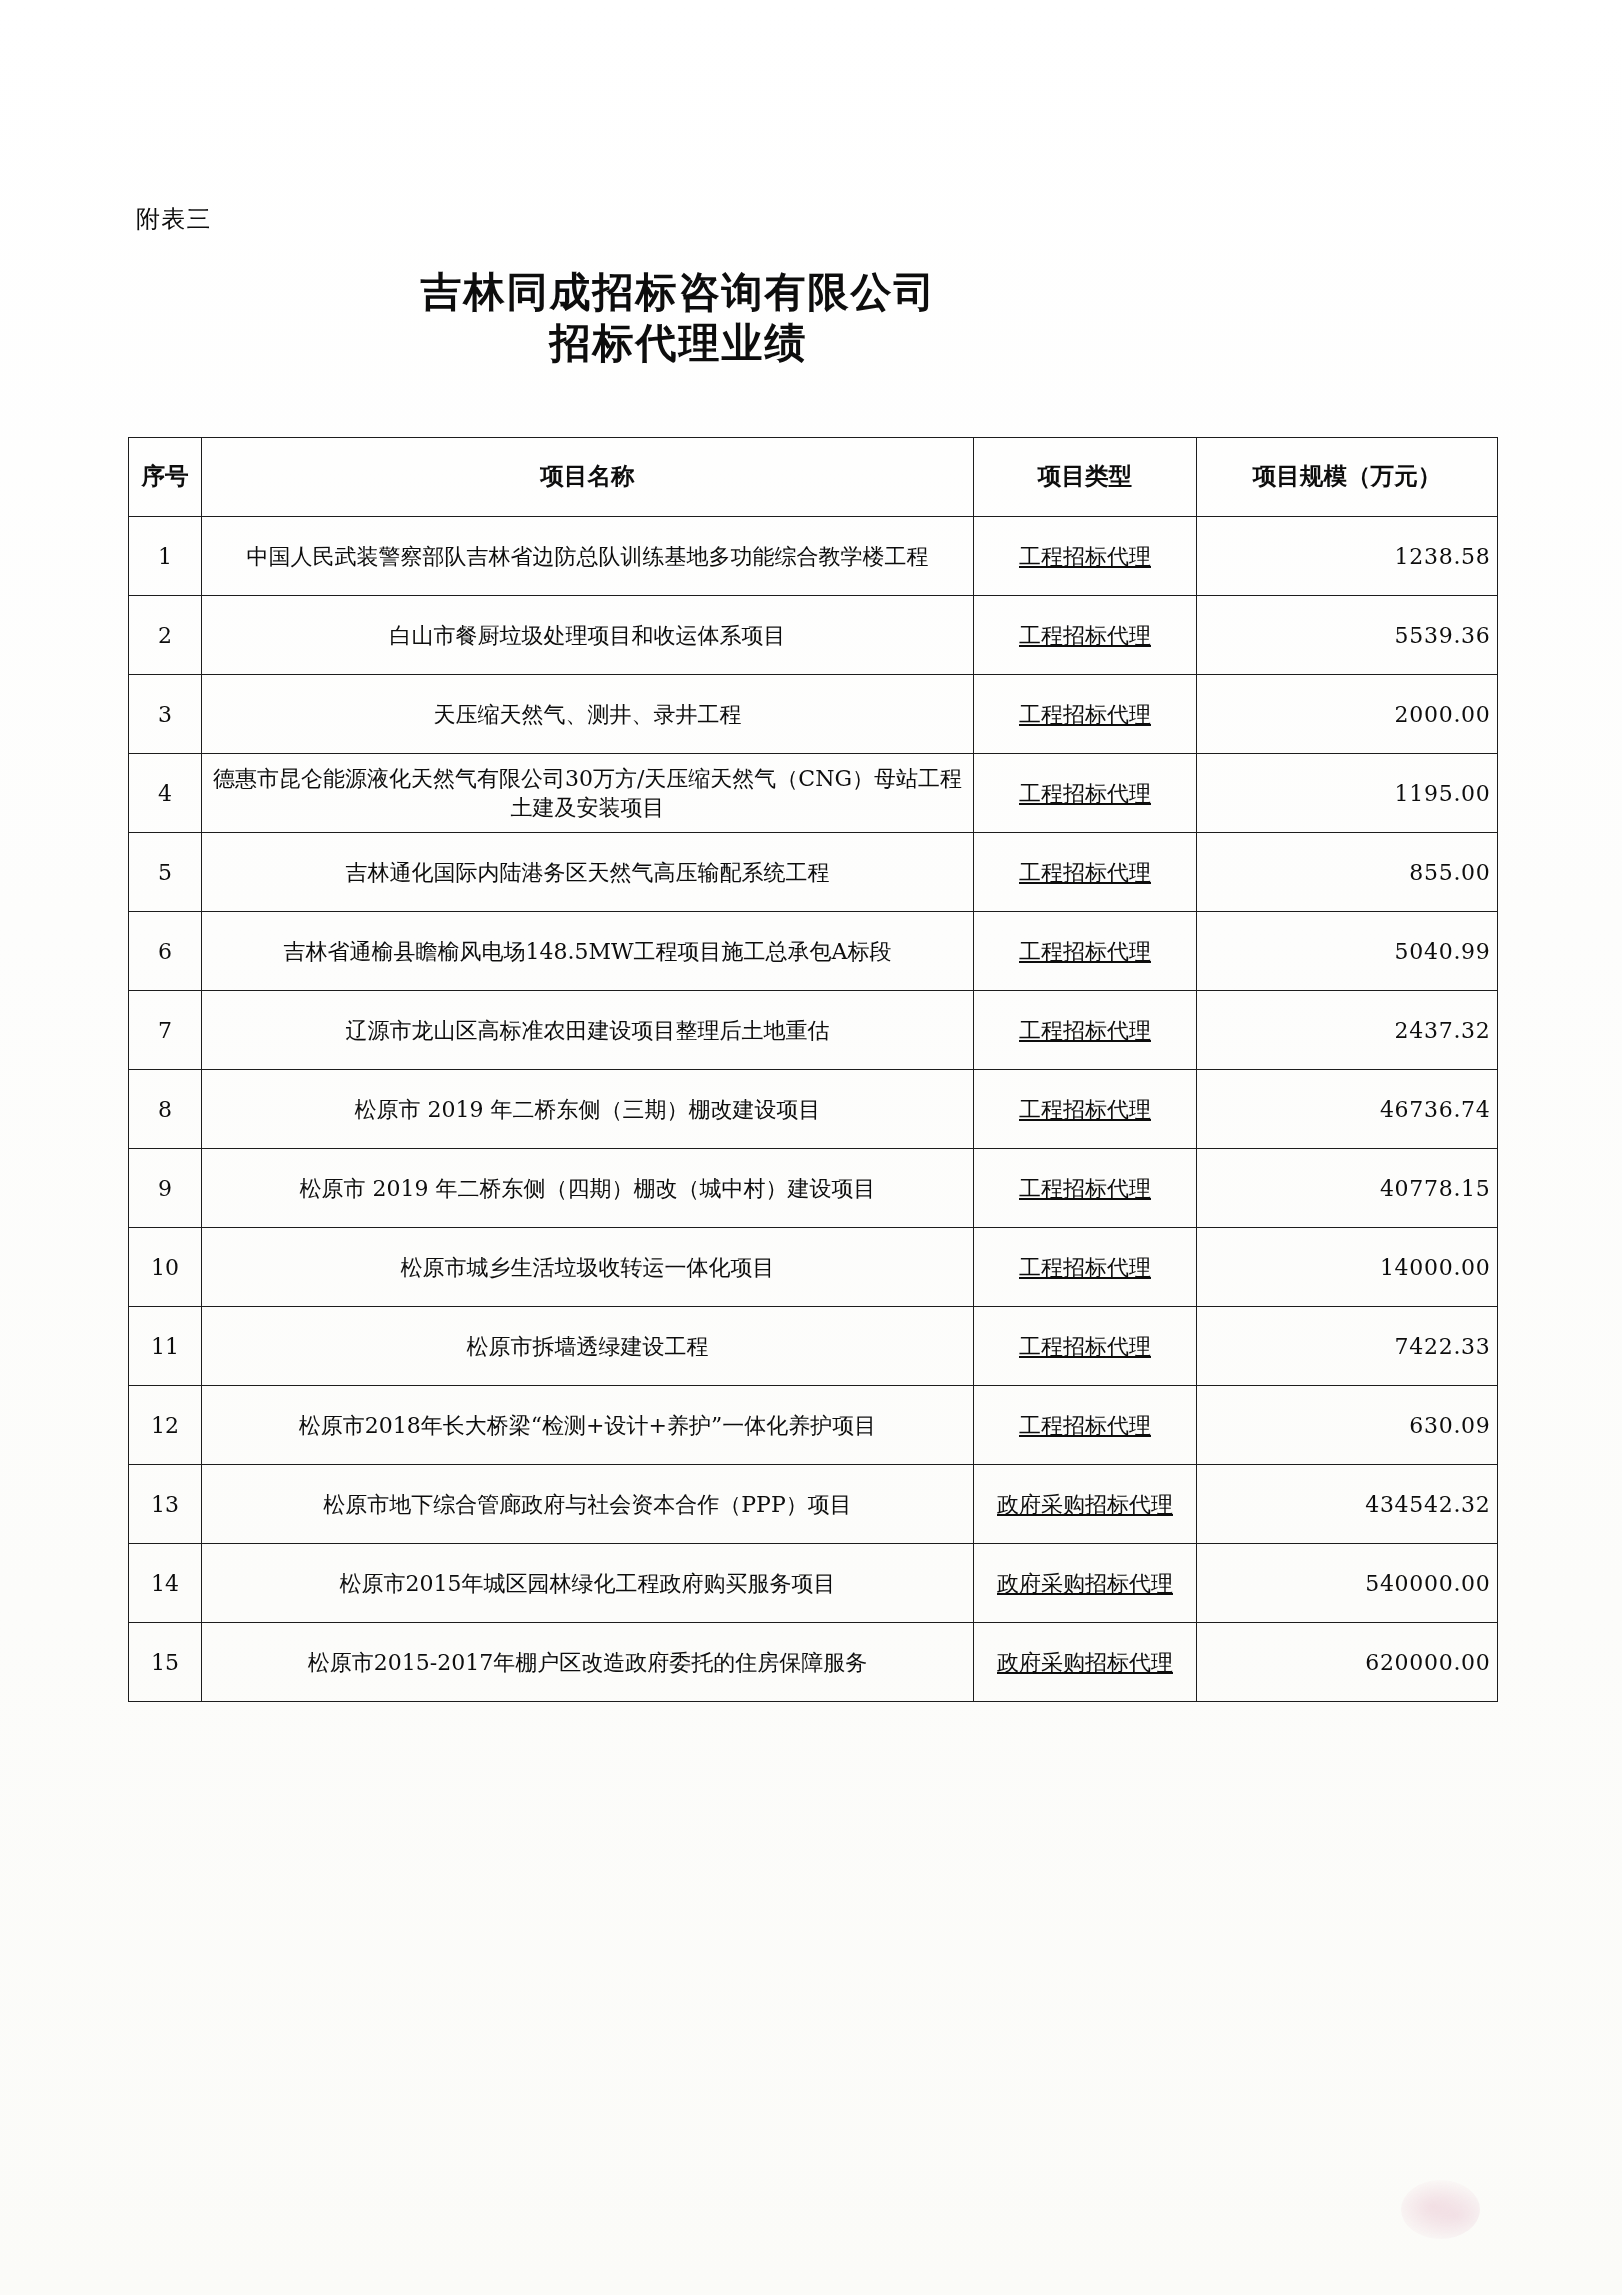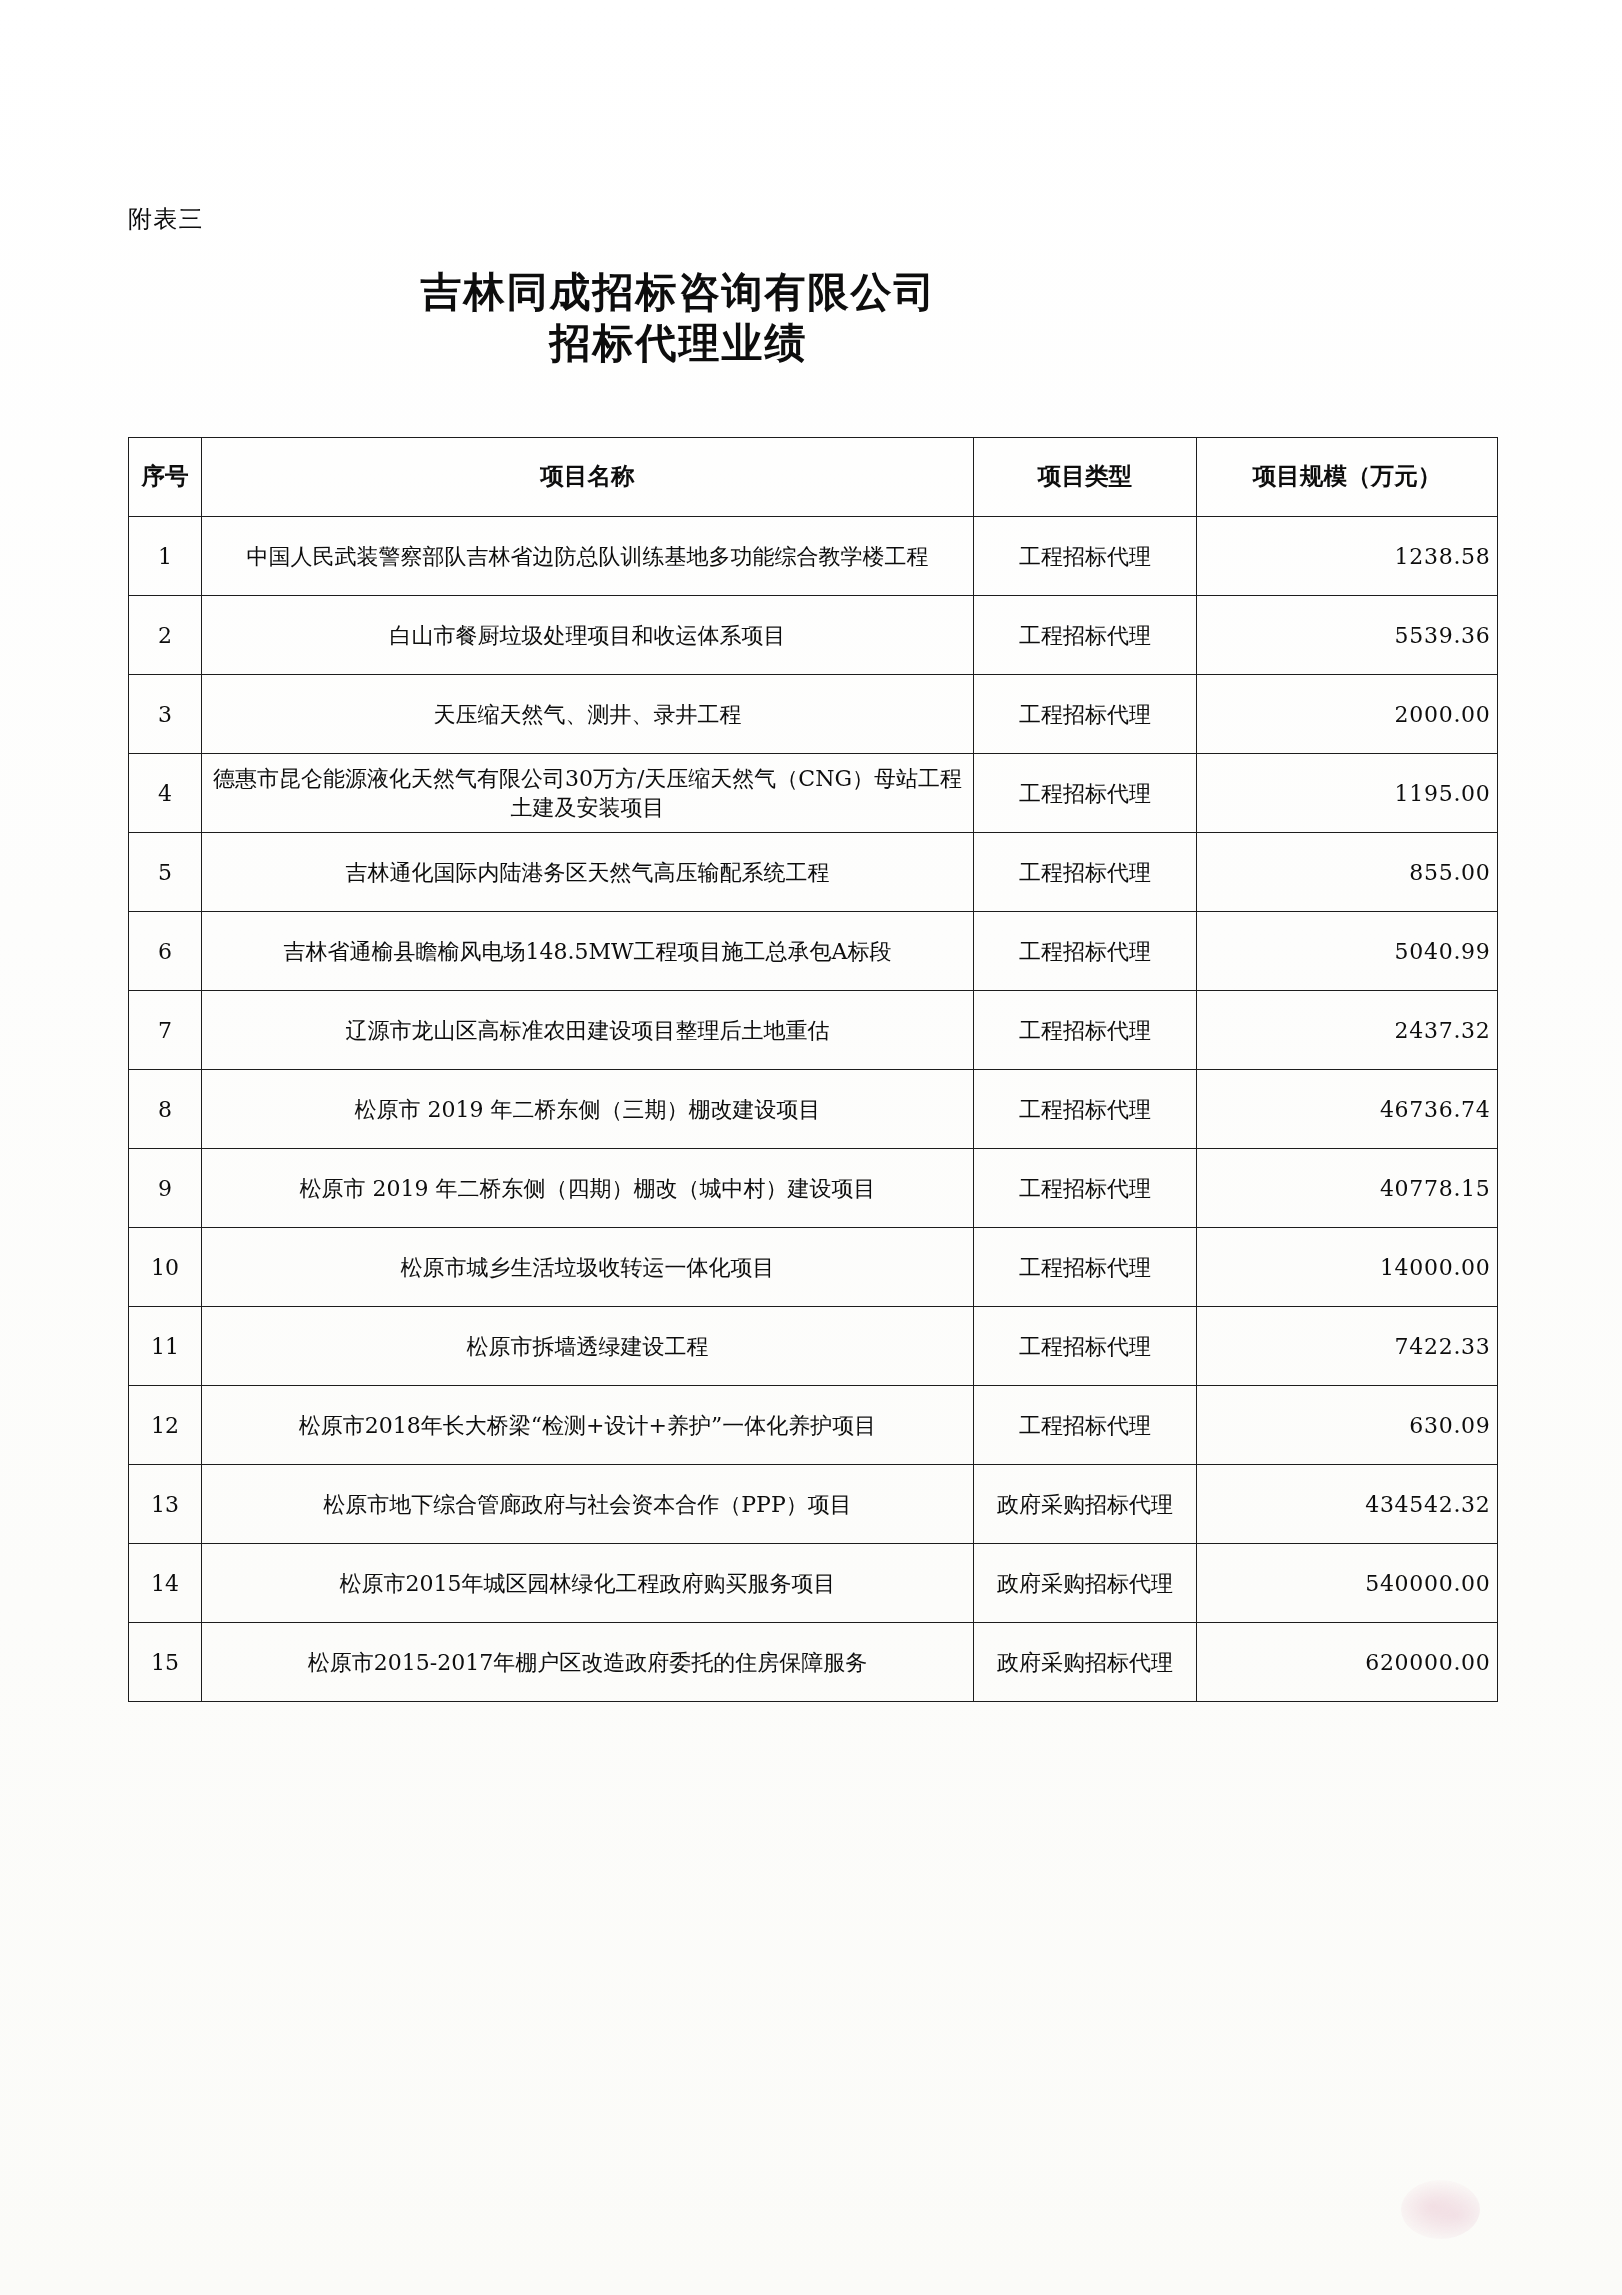--- a/index.html
+++ b/index.html
@@ -27,21 +27,21 @@
   .page::before {
     content: "";
     position: absolute;
     inset: 0;
     background: linear-gradient(180deg, #ffffff 0%, #fdfdfc 40%, #fbfbf8 100%);
     pointer-events: none;
   }
 
   .attachment-label {
     position: absolute;
-    left: 128px;
+    left: 136px;
     top: 203px;
     font-size: 24px;
     letter-spacing: 1.3px;
     font-family: "DejaVu Serif", "Liberation Serif", serif;
   }
 
   .title-block {
     position: absolute;
     left: 0;
     top: 267px;
@@ -85,21 +85,21 @@
     height: 68px;
     font-size: 23.6px;
   }
   col.c-idx { width: 73px; }
   col.c-name { width: 772px; }
   col.c-type { width: 223px; }
   col.c-scale { width: 301px; }
 
   td.idx { text-align: center; }
   td.name { text-align: center; }
-  td.type { text-align: center; }
+  td.type { text-align: center; text-decoration: underline; }
   td.scale { text-align: right; letter-spacing: 0.7px; }
 
   tbody tr { height: 79px; }
 
   .stamp {
     position: absolute;
     left: 1401px;
     top: 2180px;
     width: 79px;
     height: 59px;

